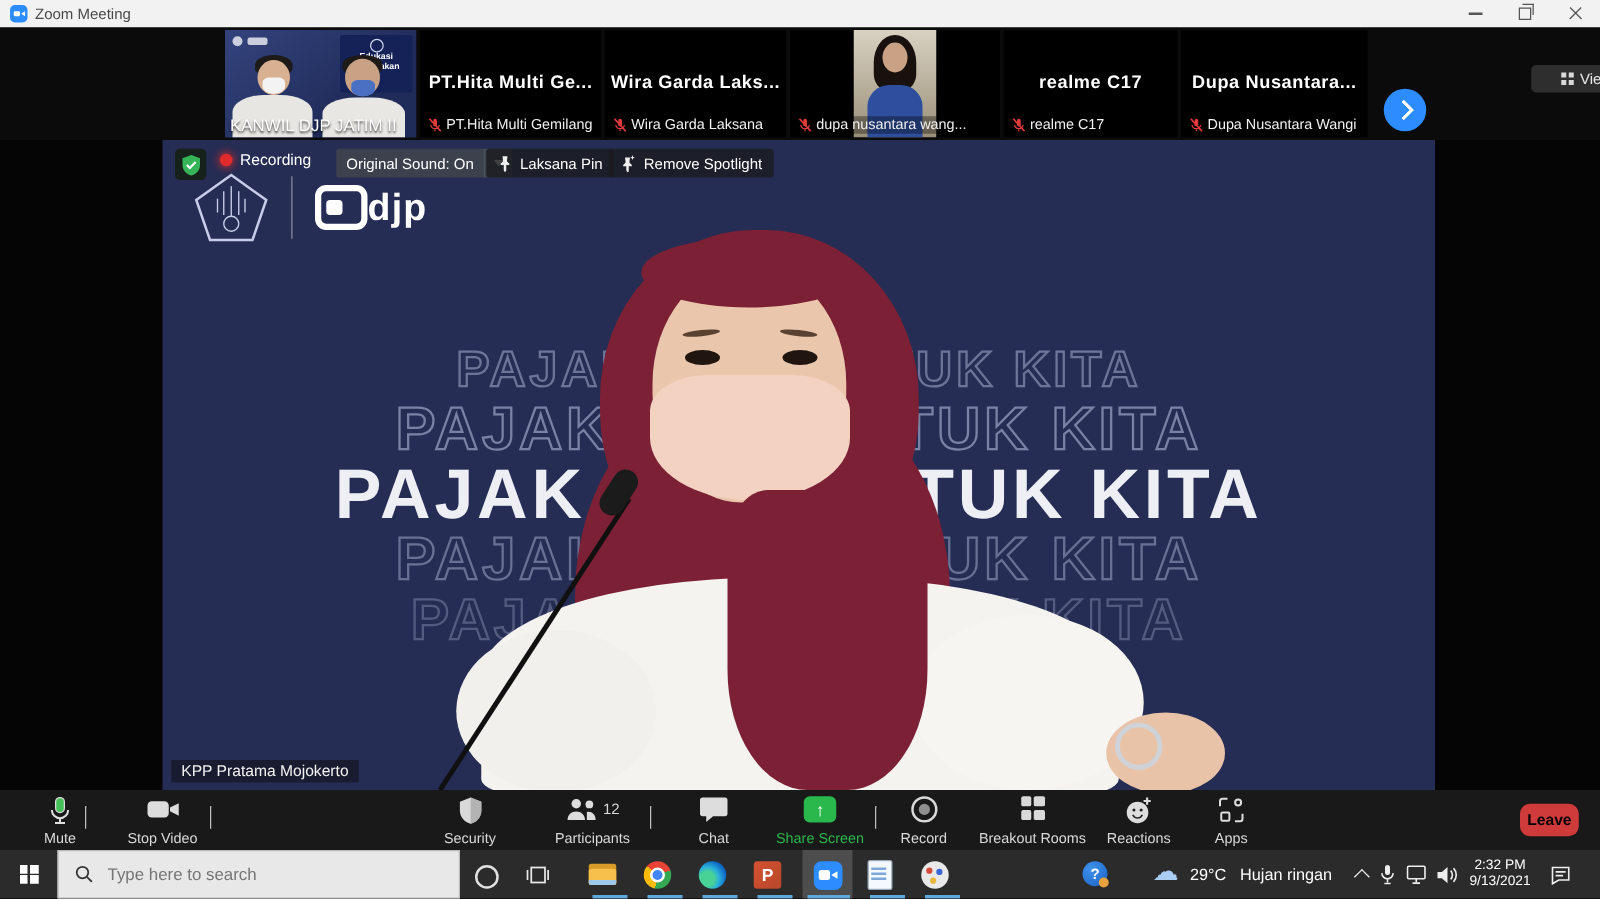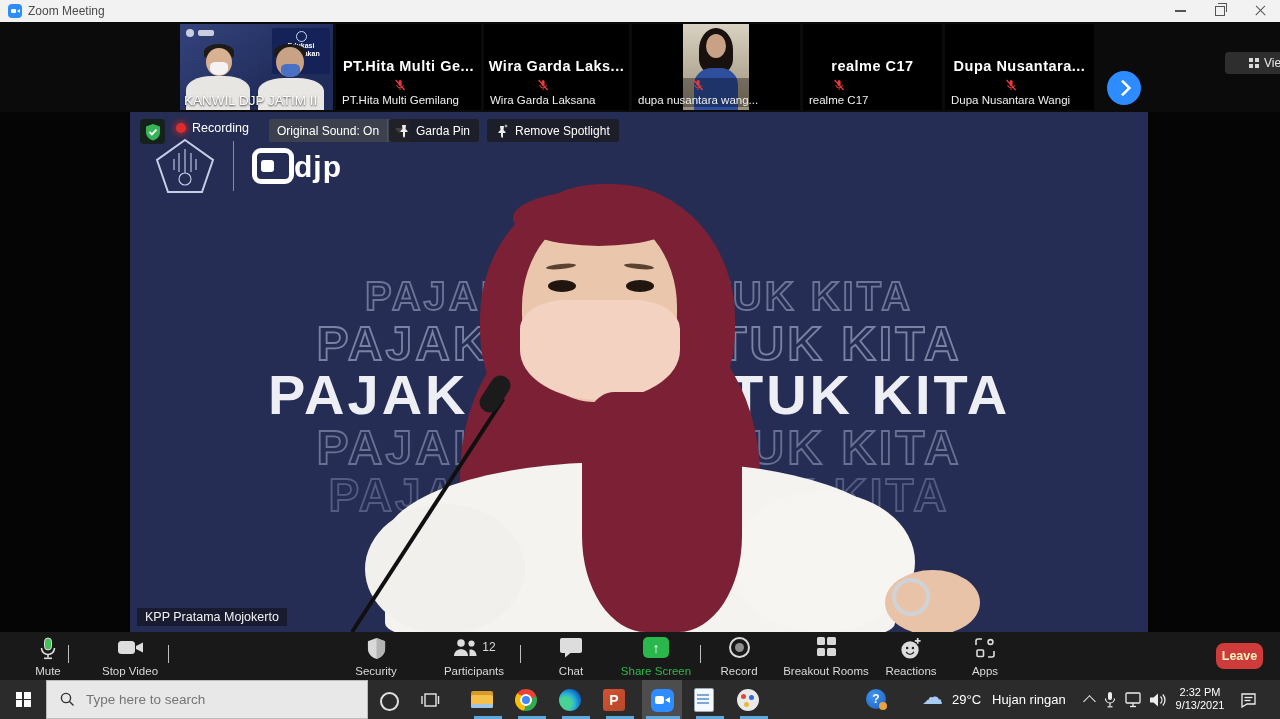--- a/index.html
+++ b/index.html
@@ -19,21 +19,21 @@
   .rest::before{content:"";position:absolute;left:2px;top:-4px;width:8px;height:8px;border-top:1.2px solid #555;border-right:1.2px solid #555;}
   .xbar{position:absolute;width:13px;height:1.4px;background:#555;}
   .x1{transform:rotate(45deg);} .x2{transform:rotate(-45deg);}
 
   
   .strip{position:absolute;left:0;top:22px;width:1280px;height:90px;background:#0b0b0b;}
   .tile{position:absolute;top:2px;height:86px;background:#000;overflow:hidden;}
   .tile-center{position:absolute;left:0;right:0;top:34px;text-align:center;color:#fff;
     font-size:14.5px;font-weight:bold;letter-spacing:.5px;white-space:nowrap;}
   .tile-label{position:absolute;left:4px;bottom:3px;display:flex;align-items:center;gap:3px;
-    color:#f0f0f0;font-size:11.5px;background:rgba(0,0,0,.35);padding:1px 4px 1px 2px;white-space:nowrap;flex-direction:column;}
+    color:#f0f0f0;font-size:11.5px;background:rgba(0,0,0,.35);padding:1px 4px 1px 2px;white-space:nowrap;}
   .tile-label-big{position:absolute;left:4px;bottom:2px;color:#fff;font-size:13.5px;
     text-shadow:0 1px 2px rgba(0,0,0,.8);white-space:nowrap;}
   .t1{background:linear-gradient(140deg,#34437d,#1f2b58 70%);}
   .eduk{position:absolute;left:92px;top:4px;width:58px;height:46px;background:#142257;border-radius:2px;
     color:#fff;font-size:7px;line-height:8px;font-weight:bold;text-align:center;padding-top:14px;box-sizing:border-box;}
   .eduk::before{content:"";position:absolute;left:24px;top:3px;width:9px;height:9px;border-radius:50%;border:1.5px solid #cfd6f2;}
   .t1mark{position:absolute;background:rgba(255,255,255,.75);border-radius:2px;}
   .head{position:absolute;border-radius:50%;}
   .hairc{position:absolute;border-radius:50% 50% 30% 30%;background:#1d1a18;}
   .maskw{position:absolute;border-radius:30% 30% 45% 45%;}
@@ -84,21 +84,21 @@
   .tb-chev{position:absolute;top:14px;}
   .count{font-size:12px;color:#d9d9d9;margin-left:3px;position:relative;top:-5px;}
   .share-ic{width:26px;height:21px;background:#2AB84C;border-radius:5px;display:flex;align-items:center;
     justify-content:center;color:#fff;font-size:14px;font-weight:bold;}
   .share-lbl{color:#2AB84C;}
   .rec-ic{width:17px;height:17px;border:2px solid #d9d9d9;border-radius:50%;display:flex;align-items:center;justify-content:center;}
   .rec-ic span{width:9px;height:9px;border-radius:50%;background:#8f8f8f;}
   .bo-ic{width:19px;height:19px;display:grid;grid-template-columns:1fr 1fr;gap:2.5px;}
   .bo-ic span{background:#d9d9d9;border-radius:1.5px;}
   .leave-btn{position:absolute;left:1216px;top:11px;width:47px;height:26px;background:#CF3A3A;border:none;
-    border-radius:8px;color:#fef9c3;font-size:12.5px;font-weight:bold;display:flex;align-items:center;justify-content:center;}
+    border-radius:8px;color:#000000;font-size:12.5px;font-weight:bold;display:flex;align-items:center;justify-content:center;}
 
   
   .wtb{position:absolute;left:0;top:680px;width:1280px;height:39px;background:#2b2b2b;}
   .start{position:absolute;left:0;top:0;width:46px;height:39px;display:flex;align-items:center;justify-content:center;}
   .win-logo{width:15px;height:15px;display:grid;grid-template-columns:1fr 1fr;gap:1.5px;}
   .win-logo span{background:#fff;}
   .searchbox{position:absolute;left:46px;top:0;width:322px;height:39px;background:#e8e8e8;border:1px solid #bbb;
     box-sizing:border-box;display:flex;align-items:center;}
   .searchbox input{border:none;background:transparent;outline:none;font-size:13.5px;color:#333;width:250px;
     font-family:"Liberation Sans",sans-serif;}
@@ -320,21 +320,21 @@
       <div class="sound-box">
         <span class="sound-txt">Original Sound: On</span>
         <span class="sound-caret">
             <span class="caret-down"></span>
           </span>
       </div>
       <div class="ov-btn" style="left:259px;">
         <svg width="12" height="14" viewBox="0 0 12 14" fill="#eee">
           <path d="M4 1h4l-.5 4 2 2v1H7v4.2L6 14l-1-1.8V8H2.5V7l2-2z"></path>
         </svg>
-        <span>Garda Pin</span>
+        <span>Laksana Pin</span>
       </div>
       <div class="ov-btn" style="left:357px;">
         <svg width="13" height="14" viewBox="0 0 13 14" fill="#eee">
           <path d="M4 2h4l-.5 4 2 2v1H7v4.2L6 14l-1-1.8V9H2.5V8l2-2z"></path>
             <path d="M10 0l.5 1.5L12 2l-1.5.5L10 4l-.5-1.5L8 2l1.5-.5z"></path>
         </svg>
         <span>Remove Spotlight</span>
       </div>
 
       <div class="kpp">KPP Pratama Mojokerto</div>

